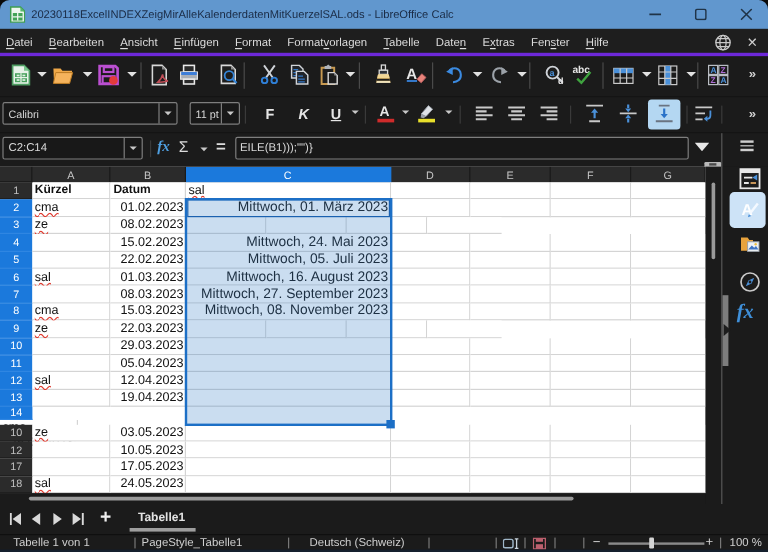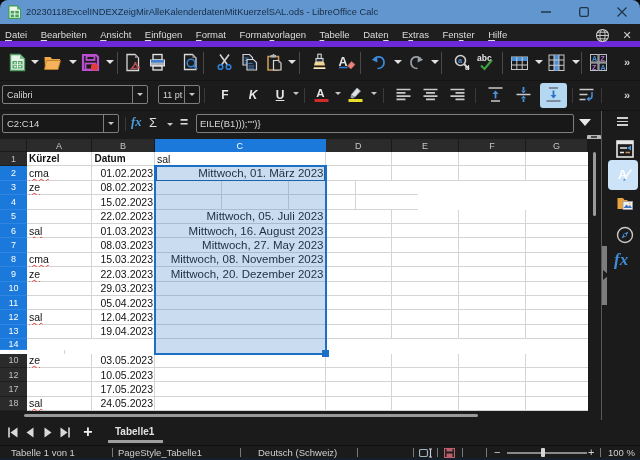--- a/index.html
+++ b/index.html
@@ -11,21 +11,21 @@
   
   .titlebar{position:absolute;left:0;top:0;width:640px;height:36px;background:#6197ce;
     display:flex;align-items:center;}
   .titlebar .appicon{position:absolute;left:8px;top:4.5px;width:13.5px;height:15px;}
   .titlebar .title{position:absolute;left:26px;top:0;line-height:24px;font-size:9.3px;color:#1a2b45;white-space:nowrap;}
   .winbtn{position:absolute;top:0;width:34px;height:24px;display:flex;align-items:center;justify-content:center;color:#203448;}
   .btn-min{left:529px;} .btn-max{left:567px;} .btn-close{left:605px;}
 
   
   .menubar{position:absolute;left:0;top:24px;width:640px;height:23px;background:#1e1e1e;
-    display:flex;align-items:center;padding-left:5px;border-bottom:6px solid #6d28d9;}
+    display:flex;align-items:center;padding-left:5px;border-bottom:3px solid #6d28d9;}
   .menubar .mitem{font-size:9.5px;color:#dcdcdc;margin-right:13.5px;white-space:nowrap;}
   .menubar .mitem u{text-decoration:underline;text-underline-offset:1.5px;}
   .menu-globe{position:absolute;left:595px;top:4px;width:15px;height:15px;}
   .menu-close{position:absolute;left:620px;top:3px;width:14px;height:16px;color:#cfcfcf;font-size:11px;
     display:flex;align-items:center;justify-content:center;}
 
   
   .toolbar-main{position:absolute;left:0;top:47px;width:640px;height:34px;background:#1b1b1b;border-bottom:1px solid #141414;}
   .toolbar-fmt{position:absolute;left:0;top:81px;width:640px;height:30px;background:#1b1b1b;border-bottom:1px solid #141414;}
   .tbi{position:absolute;top:6px;width:19px;height:19px;}
@@ -497,20 +497,23 @@
             <div class="cell ce"></div>
             <div class="cell cf"></div>
             <div class="cell cg"></div>
           </div>
           <div class="grow" style="top: 56.2px;">
             <div class="rn sel">4</div>
             <div class="cell ca"></div>
             <div class="cell cb">
               <span>15.02.2023</span>
             </div>
+            <div class="cell cc">
+              <span>Mittwoch, 24. Mai 2023</span>
+            </div>
             <div class="cell cd"></div>
             <div class="cell ce"></div>
             <div class="cell cf"></div>
             <div class="cell cg"></div>
           </div>
           <div class="grow" style="top: 70.6px;">
             <div class="rn sel">5</div>
             <div class="cell ca"></div>
             <div class="cell cb">
               <span>22.02.2023</span>
@@ -539,21 +542,21 @@
             <div class="cell cf"></div>
             <div class="cell cg"></div>
           </div>
           <div class="grow" style="top: 99.4px;">
             <div class="rn sel">7</div>
             <div class="cell ca"></div>
             <div class="cell cb">
               <span>08.03.2023</span>
             </div>
             <div class="cell cc">
-              <span>Mittwoch, 27. May 2023</span>
+              <span>Mittwoch, 27. September 2023</span>
             </div>
             <div class="cell cd"></div>
             <div class="cell ce"></div>
             <div class="cell cf"></div>
             <div class="cell cg"></div>
           </div>
           <div class="grow" style="top: 113.8px;">
             <div class="rn sel">8</div>
             <div class="cell ca spellwrap">
               <span class="spell">cma</span>
@@ -569,23 +572,20 @@
             <div class="cell cf"></div>
             <div class="cell cg"></div>
           </div>
           <div class="grow" style="top: 128.2px;">
             <div class="rn sel">9</div>
             <div class="cell ca spellwrap">
               <span class="spell">ze</span>
             </div>
             <div class="cell cb">
               <span>22.03.2023</span>
-            </div>
-            <div class="cell cc">
-              <span>Mittwoch, 20. Dezember 2023</span>
             </div>
             <div class="cell cd"></div>
             <div class="cell ce"></div>
             <div class="cell cf"></div>
             <div class="cell cg"></div>
           </div>
           <div class="grow" style="top: 142.6px;">
             <div class="rn sel">10</div>
             <div class="cell ca"></div>
             <div class="cell cb">

